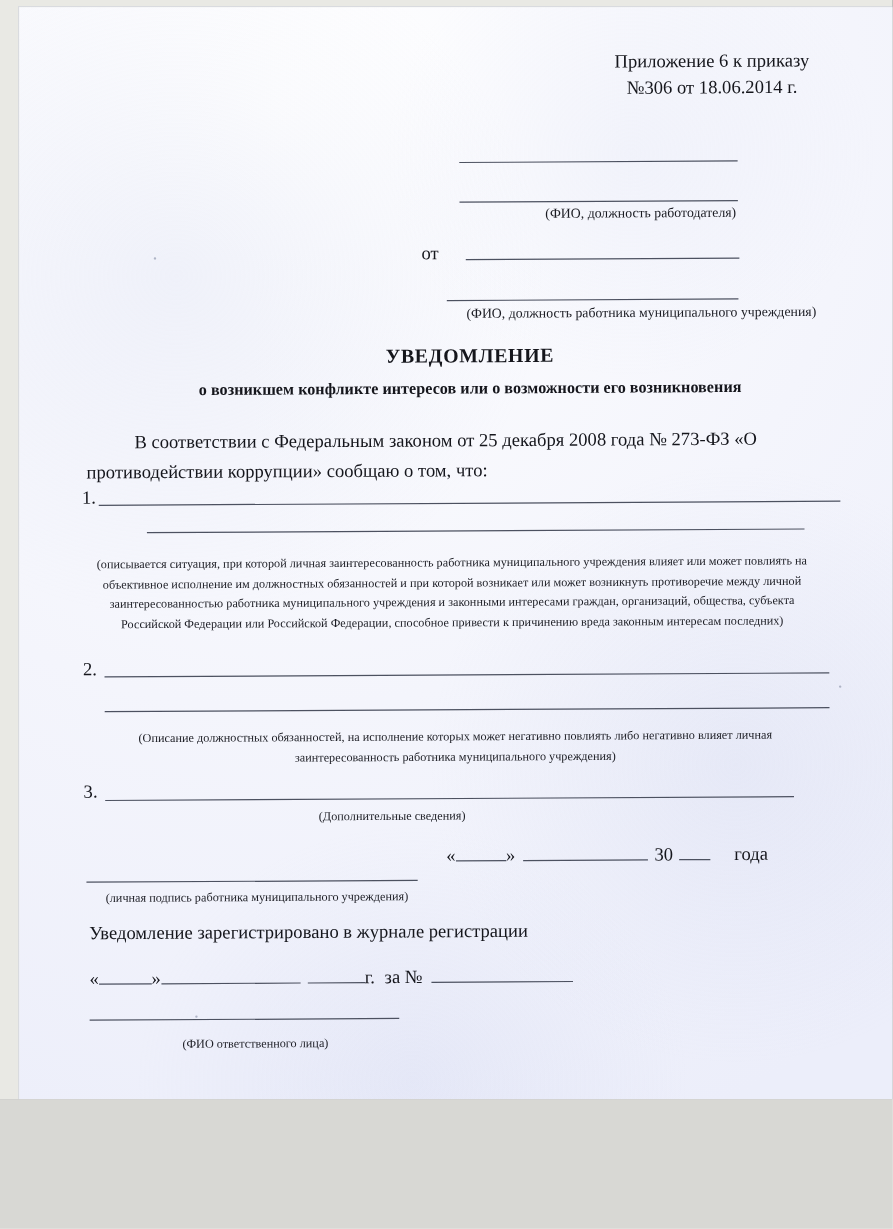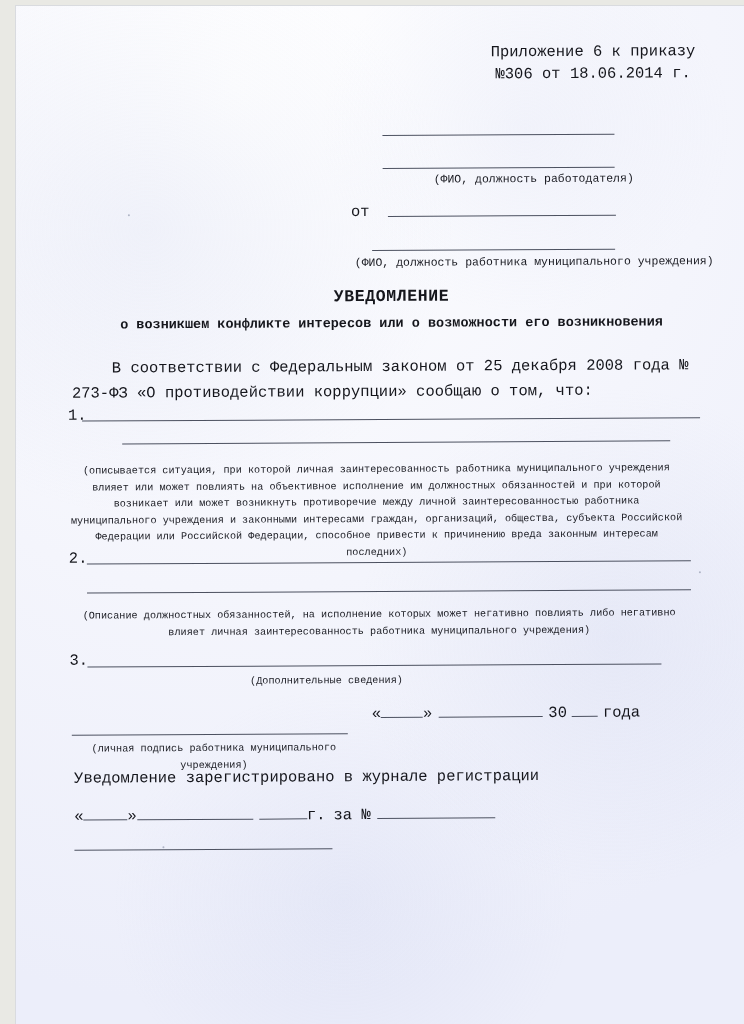--- a/index.html
+++ b/index.html
@@ -4,24 +4,24 @@
 <title>Уведомление</title>
 <style>
   html, body {
     margin: 0;
     padding: 0;
     background: #d8d8d4;
   }
   #page {
     position: relative;
     width: 744px;
-    height: 1024px;
+    height: 916px;
     overflow: hidden;
     background: #737373;
-    font-family: Liberation Mono, monospace;
+    font-family: Liberation Serif, serif;
     color: #15161c;
   }
   
   #bed {
     position: absolute;
     inset: 0;
     background: #e9e9e4;
   }
   #paper {
     position: absolute;
@@ -143,28 +143,29 @@
     <div class="abs caption-sm" style="left:78px; top:607px; width:600px;">(Описание должностных обязанностей, на исполнение которых может негативно повлиять либо негативно влияет личная заинтересованность работника муниципального учреждения)</div>
 
     <div class="abs num" style="left:68px; top:650px;">3.</div>
     <div class="rule" style="left:86px; top:665px; width:574px;"></div>
     <div class="abs caption-sm" style="left:110px; top:673px; width:430px;">(Дополнительные сведения)</div>
 
     <div class="rule" style="left:70px; top:733px; width:276px;"></div>
     <div class="abs caption-sm" style="left:62px; top:740px; width:300px;">(личная подпись работника муниципального учреждения)</div>
 
     <div class="abs body-txt" style="left:370px; top:705px; white-space:nowrap;">
-      <span>«</span><span class="blank" style="width:42px;"></span><span>»</span><span class="blank" style="width:104px; margin-left:6px;"></span><span style="margin-left:6px;">30</span><span class="blank" style="width:26px; margin-left:5px;"></span><span style="margin-left:5px;">года</span>
+      <span>«</span><span class="blank" style="width:42px;"></span><span>»</span><span class="blank" style="width:104px; margin-left:6px;"></span><span style="margin-left:6px;">30</span><span class="blank" style="width:26px; margin-left:5px;"></span><span style="margin-left:20px;">года</span>
     </div>
 
     <div class="abs body-txt" style="left:72px; top:768px;">Уведомление зарегистрировано в журнале регистрации</div>
 
     <div class="abs body-txt" style="left:72px; top:806px; white-space:nowrap;">
       <span>«</span><span class="blank" style="width:44px;"></span><span>»</span><span class="blank" style="width:116px;"></span><span class="blank" style="width:48px; margin-left:6px;"></span><span>г.</span><span style="margin-left:8px;">за №</span><span class="blank" style="width:118px; margin-left:7px;"></span>
     </div>
 
     <div class="rule" style="left:72px; top:848px; width:258px;"></div>
+    <div class="abs caption-sm" style="left:110px; top:862px; width:200px;">(ФИО ответственного лица)</div>
 
     <div class="speck" style="left:129px; top:213px;"></div>
     <div class="speck" style="left:160px; top:845px;"></div>
     <div class="speck" style="left:698px; top:573px;"></div>
   </div>
 </div>
 
 </body></html>

